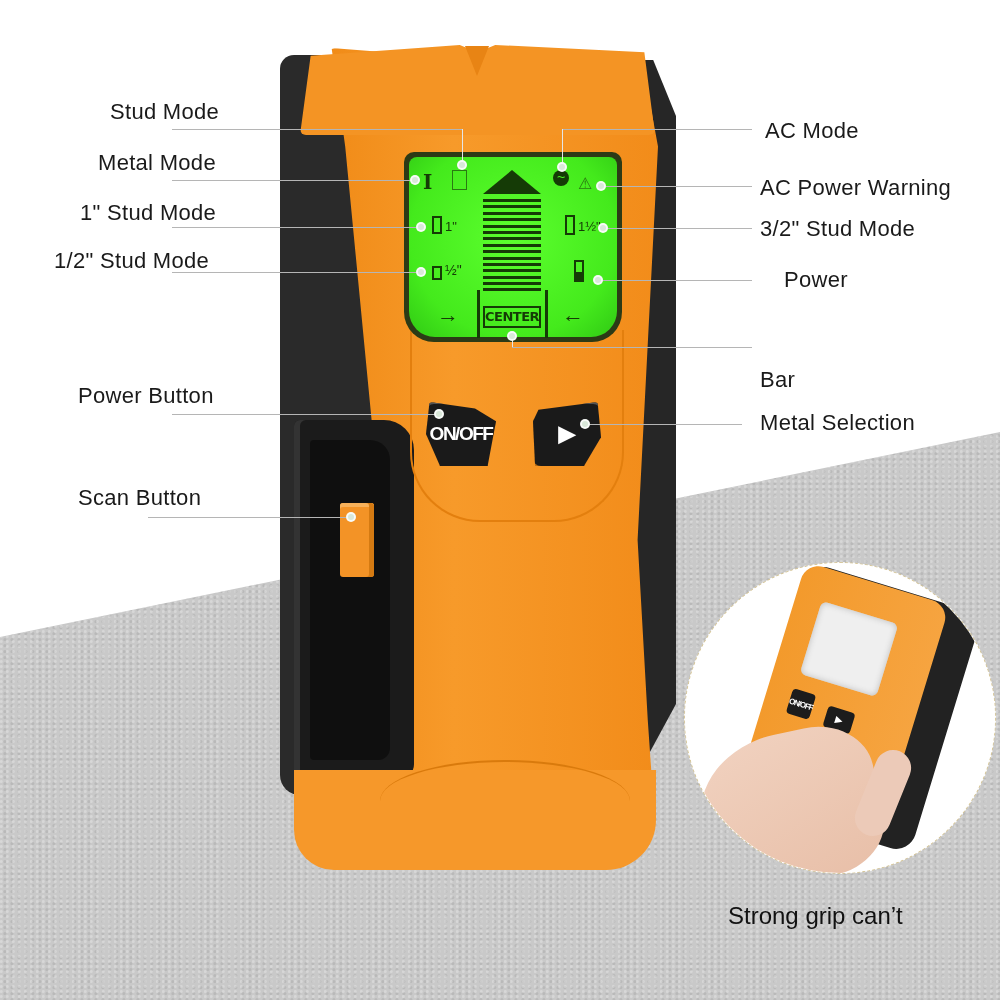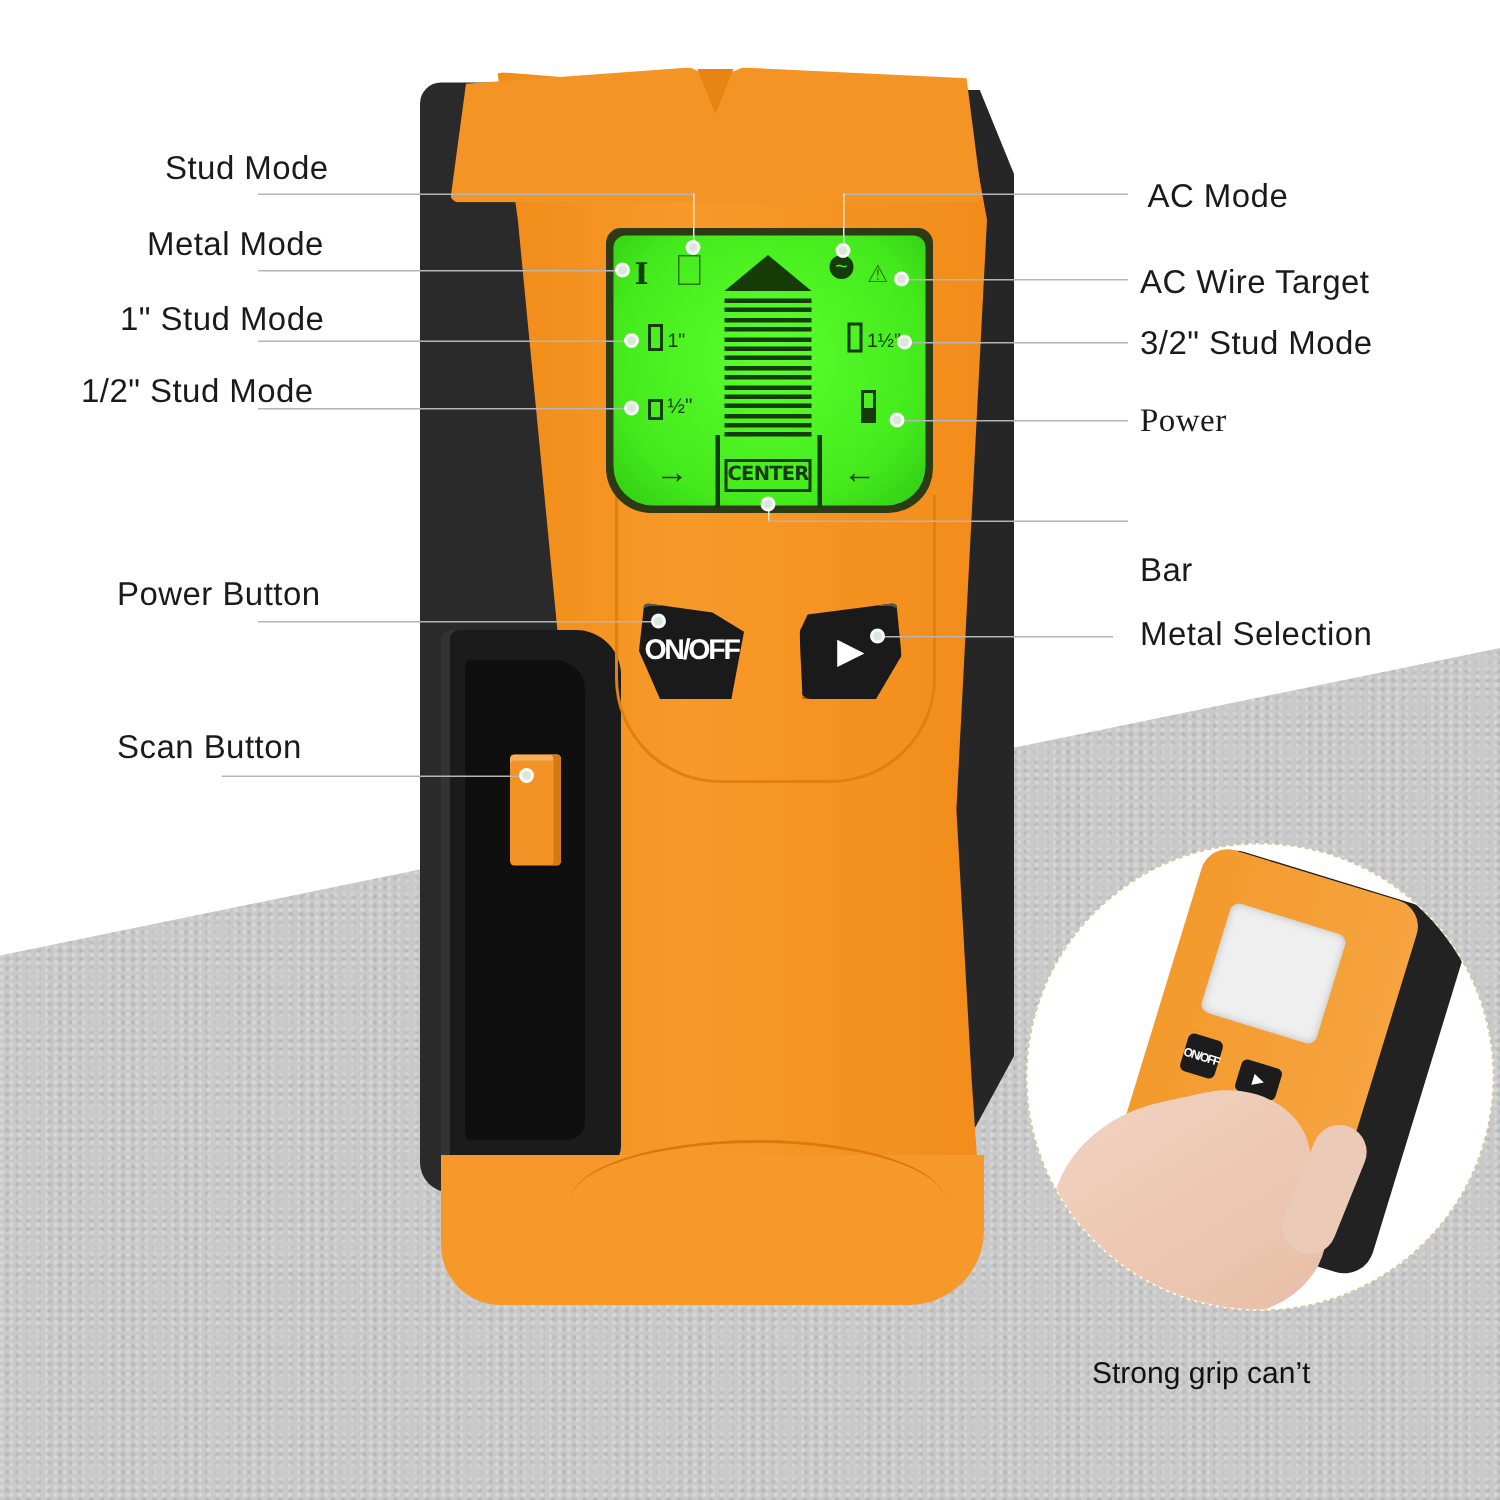--- a/index.html
+++ b/index.html
@@ -51,21 +51,21 @@
   .scan-btn { position:absolute; left:340px; top:503px; width:34px; height:74px; background:#f39326; border-radius:3px; box-shadow: inset -5px 0 0 #d47a12, inset 0 4px 0 #f7b15a; }
 
   
   .inset { position:absolute; left:684px; top:562px; width:310px; height:310px; border-radius:50%; background:#ffffff; border:1px dashed #d8c89a; overflow:hidden; }
   .mini-rubber { position:absolute; left:85px; top:20px; width:180px; height:250px; background:#222; border-radius:20px; transform:rotate(17deg); }
   .mini-body { position:absolute; left:80px; top:15px; width:150px; height:260px; background:linear-gradient(90deg,#f39a2c,#f6a440); border-radius:18px 18px 30px 30px; transform:rotate(17deg); }
   .mini-screen { position:absolute; left:124px; top:48px; width:80px; height:76px; background:#efefef; border-radius:6px; transform:rotate(17deg); box-shadow: inset 0 0 6px #bbb; }
   .mini-btn { position:absolute; background:#1c1c1c; border-radius:4px; color:#fff; font-size:9px; font-weight:bold; display:flex; align-items:center; justify-content:center; }
   .mini-hand { position:absolute; left:15px; top:170px; width:180px; height:150px; background:linear-gradient(160deg,#f1d2c0,#e8bfa8); border-radius:60% 40% 40% 60%; transform:rotate(-12deg); }
   .mini-thumb { position:absolute; left:180px; top:185px; width:36px; height:90px; background:#eccab8; border-radius:18px; transform:rotate(22deg); }
-  .caption { position:absolute; left:728px; top:900px; font-size:20px; line-height:32px; color:#111; }
+  .caption { position:absolute; left:728px; top:900px; font-size:24px; line-height:32px; color:#111; }
 </style>
 </head>
 <body>
 
 <div class="bg-wall"></div>
 
 <div class="device">
   <div class="rubber-left"></div>
   <div class="rubber-right"></div>
   <div class="body-main"></div>
@@ -149,29 +149,29 @@
 
 <span class="label" style="left:78px;top:485px;">Scan Button</span>
 <div class="leader" style="left:148px;top:517px;width:200px;"></div>
 <div class="dot" style="left:346px;top:512px;"></div>
 
 <span class="label right" style="left:765px;top:118px;">AC Mode</span>
 <div class="leader" style="left:562px;top:129px;width:190px;"></div>
 <div class="leader-v" style="left:562px;top:129px;height:36px;"></div>
 <div class="dot" style="left:557px;top:162px;"></div>
 
-<span class="label right" style="left:760px;top:175px;">AC Wire Target</span>
+<span class="label right" style="left:760px;top:175px;">AC Power Warning</span>
 <div class="leader" style="left:600px;top:186px;width:152px;"></div>
 <div class="dot" style="left:596px;top:181px;"></div>
 
 <span class="label right" style="left:760px;top:216px;">3/2" Stud Mode</span>
 <div class="leader" style="left:602px;top:228px;width:150px;"></div>
 <div class="dot" style="left:598px;top:223px;"></div>
 
-<span class="label right" style="left:760px;top:267px;font-family:Liberation Serif, serif;">Power</span>
+<span class="label right" style="left:784px;top:267px;">Power</span>
 <div class="leader" style="left:598px;top:280px;width:154px;"></div>
 <div class="dot" style="left:593px;top:275px;"></div>
 
 <span class="label right" style="left:760px;top:332px;line-height:32px;">
   <br>
   <span>Bar</span>
 </span>
 <div class="leader" style="left:512px;top:347px;width:240px;"></div>
 <div class="leader-v" style="left:512px;top:335px;height:12px;"></div>
 <div class="dot" style="left:507px;top:331px;"></div>

